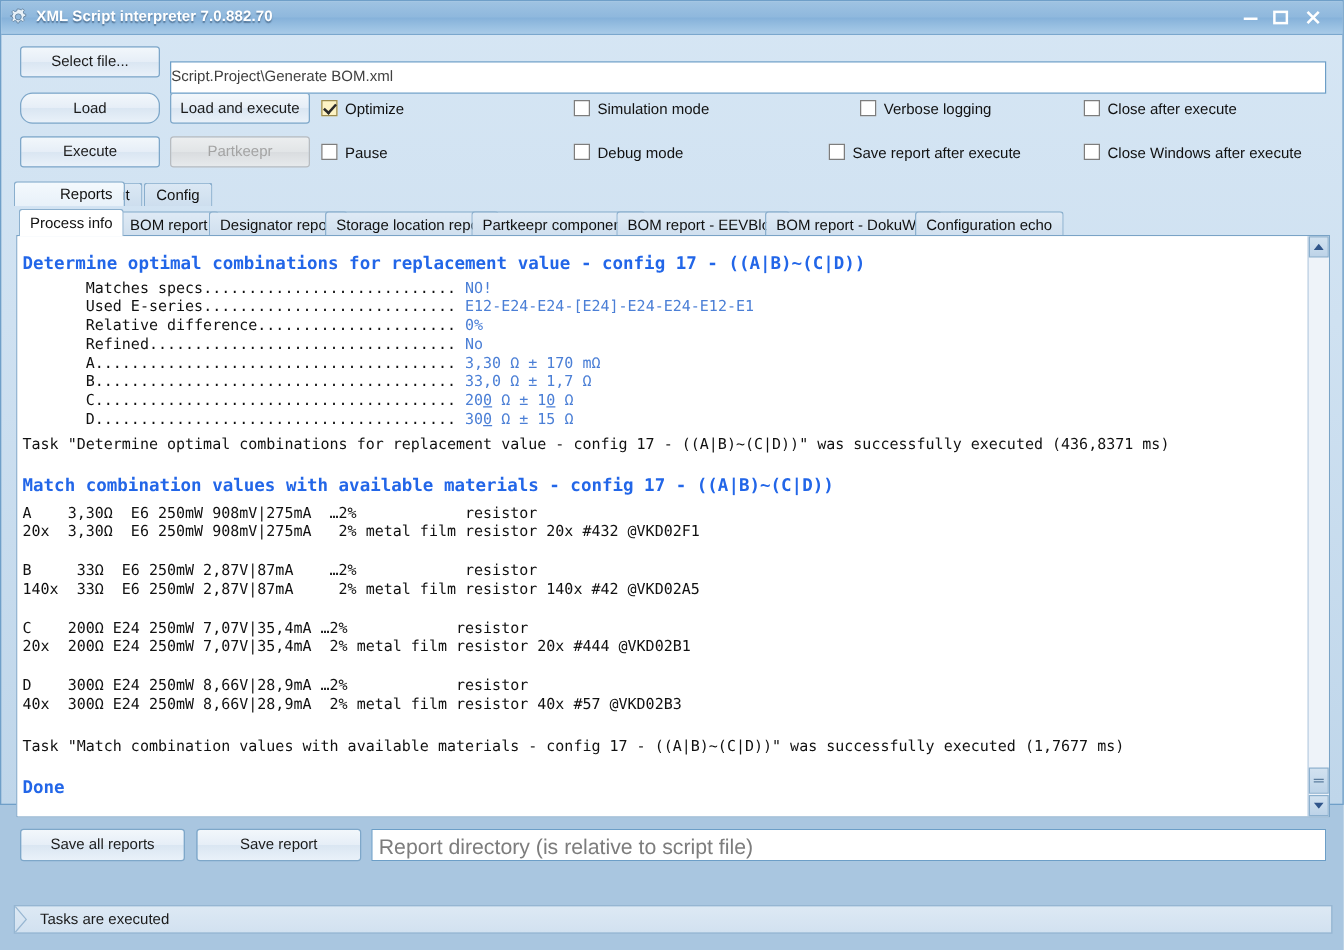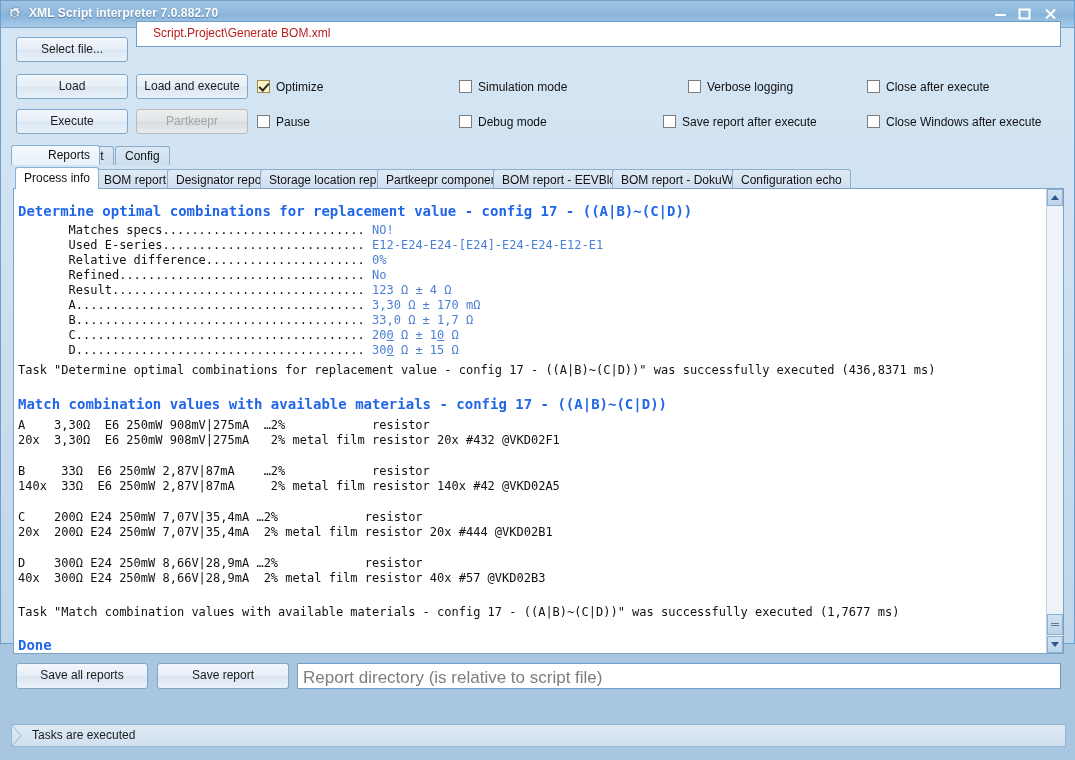--- a/index.html
+++ b/index.html
@@ -64,32 +64,32 @@
     cursor: default;
     user-select: none;
   }
   .btn.disabled {
     color: #a4a4a4;
     background: linear-gradient(to bottom, #eceeef 0%, #e2e5e7 49%, #d9dcdf 51%, #e7eaec 100%);
     border-color: #b8bcc0;
   }
 
   #btn-selectfile { left: 15px;  top: 36px;  width: 112px; height: 25px; }
-  #btn-load       { left: 15px;  top: 73px;  width: 112px; height: 25px; }
+  #btn-load       { left: 15px;  top: 73px;  width: 112px; height: 25px; border-radius: 10px; }
   #btn-execute    { left: 15px;  top: 108px; width: 112px; height: 25px; }
   #btn-loadexec   { left: 135px; top: 73px;  width: 112px; height: 25px; }
   #btn-terminate  { left: 135px; top: 108px; width: 112px; height: 25px; }
 
   #filepath-field {
-    position: absolute; left: 135px; top: 20px;
+    position: absolute; left: 135px; top: 48px;
     width: 925px; height: 26px;
     background: #ffffff;
     border: 1px solid #6c9ec7;
-    font-size: 12px; color: #b91c1c;
-    padding: 4px 4px 0 16px;
+    font-size: 12px; color: #404040;
+    padding: 4px 4px 0 0;
     white-space: nowrap; overflow: hidden;
   }
 
   .chk {
     position: absolute;
     height: 16px;
     font-size: 12px; color: #111;
     white-space: nowrap;
     user-select: none; cursor: default;
   }
@@ -357,21 +357,20 @@
 
   <div id="report-outer">
     <div id="report-body">
 
       <div class="rhead">Determine optimal combinations for replacement value - config 17 - ((A|B)~(C|D))</div>
 
       <div class="rline"><span class="grey">       Matches specs</span><span class="grey">............................</span><span class="blue"> </span><span class="blue">NO!</span></div>
       <div class="rline"><span class="grey">       Used E-series</span><span class="grey">............................</span><span class="blue"> </span><span class="blue">E12-E24-E24-[E24]-E24-E24-E12-E1</span></div>
       <div class="rline"><span class="grey">       Relative difference</span><span class="grey">......................</span><span class="blue"> </span><span class="blue">0%</span></div>
       <div class="rline"><span class="grey">       Refined</span><span class="grey">..................................</span><span class="blue"> </span><span class="blue">No</span></div>
-      <div class="rline"><span class="grey">       Result</span><span class="grey">...................................</span><span class="blue"> </span><span class="blue">123 Ω ± 4 Ω</span></div>
       <div class="rline"><span class="grey">       A</span><span class="grey">........................................</span><span class="blue"> </span><span class="blue">3,30 Ω ± 170 mΩ</span></div>
       <div class="rline"><span class="grey">       B</span><span class="grey">........................................</span><span class="blue"> </span><span class="blue">33,0 Ω ± 1,7 Ω</span></div>
       <div class="rline"><span class="grey">       C</span><span class="grey">........................................</span><span class="blue"> </span><span class="blue">20</span><span class="blue under">0</span><span class="blue"> Ω ± 1</span><span class="blue under">0</span><span class="blue"> Ω</span></div>
       <div class="rline"><span class="grey">       D</span><span class="grey">........................................</span><span class="blue"> </span><span class="blue">30</span><span class="blue under">0</span><span class="blue"> Ω ± 15 Ω</span></div>
 
       <div class="rline" style="margin-top:5px;">Task "Determine optimal combinations for replacement value - config 17 - ((A|B)~(C|D))" was successfully executed (436,8371 ms)</div>
 
       <div class="rline spacer"></div>
       <div class="rhead" style="margin-top:6px;">Match combination values with available materials - config 17 - ((A|B)~(C|D))</div>
 

